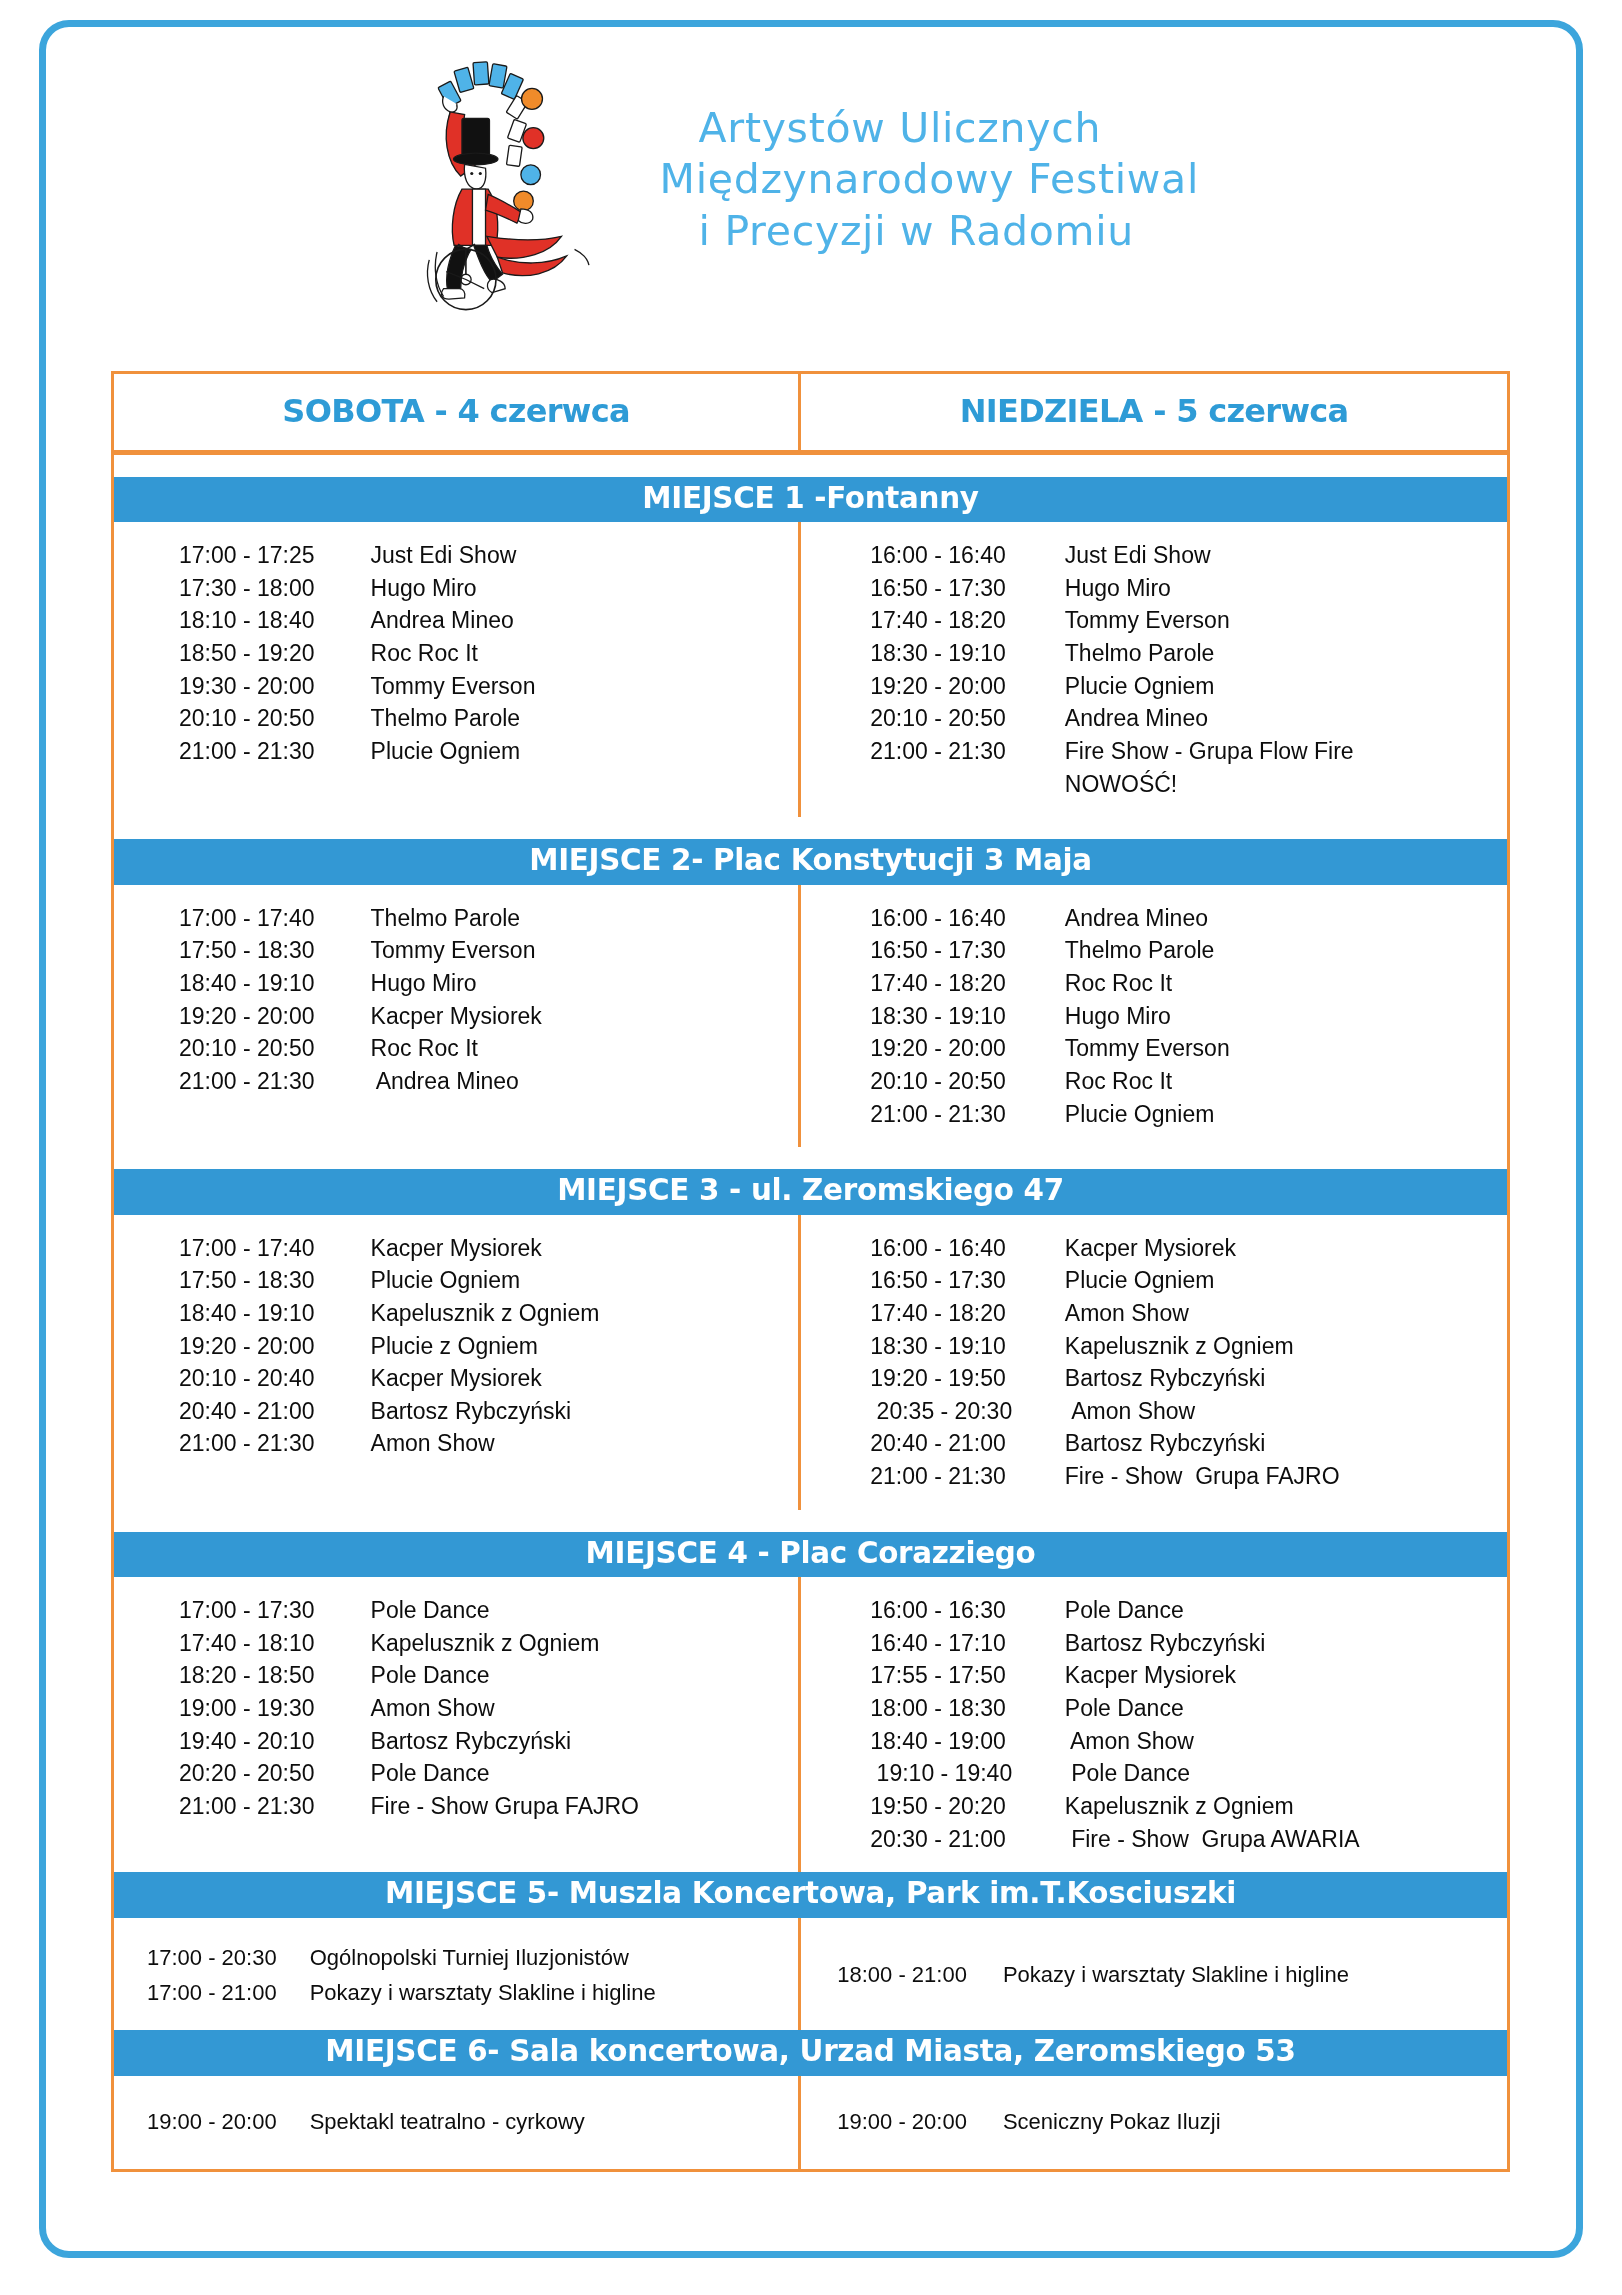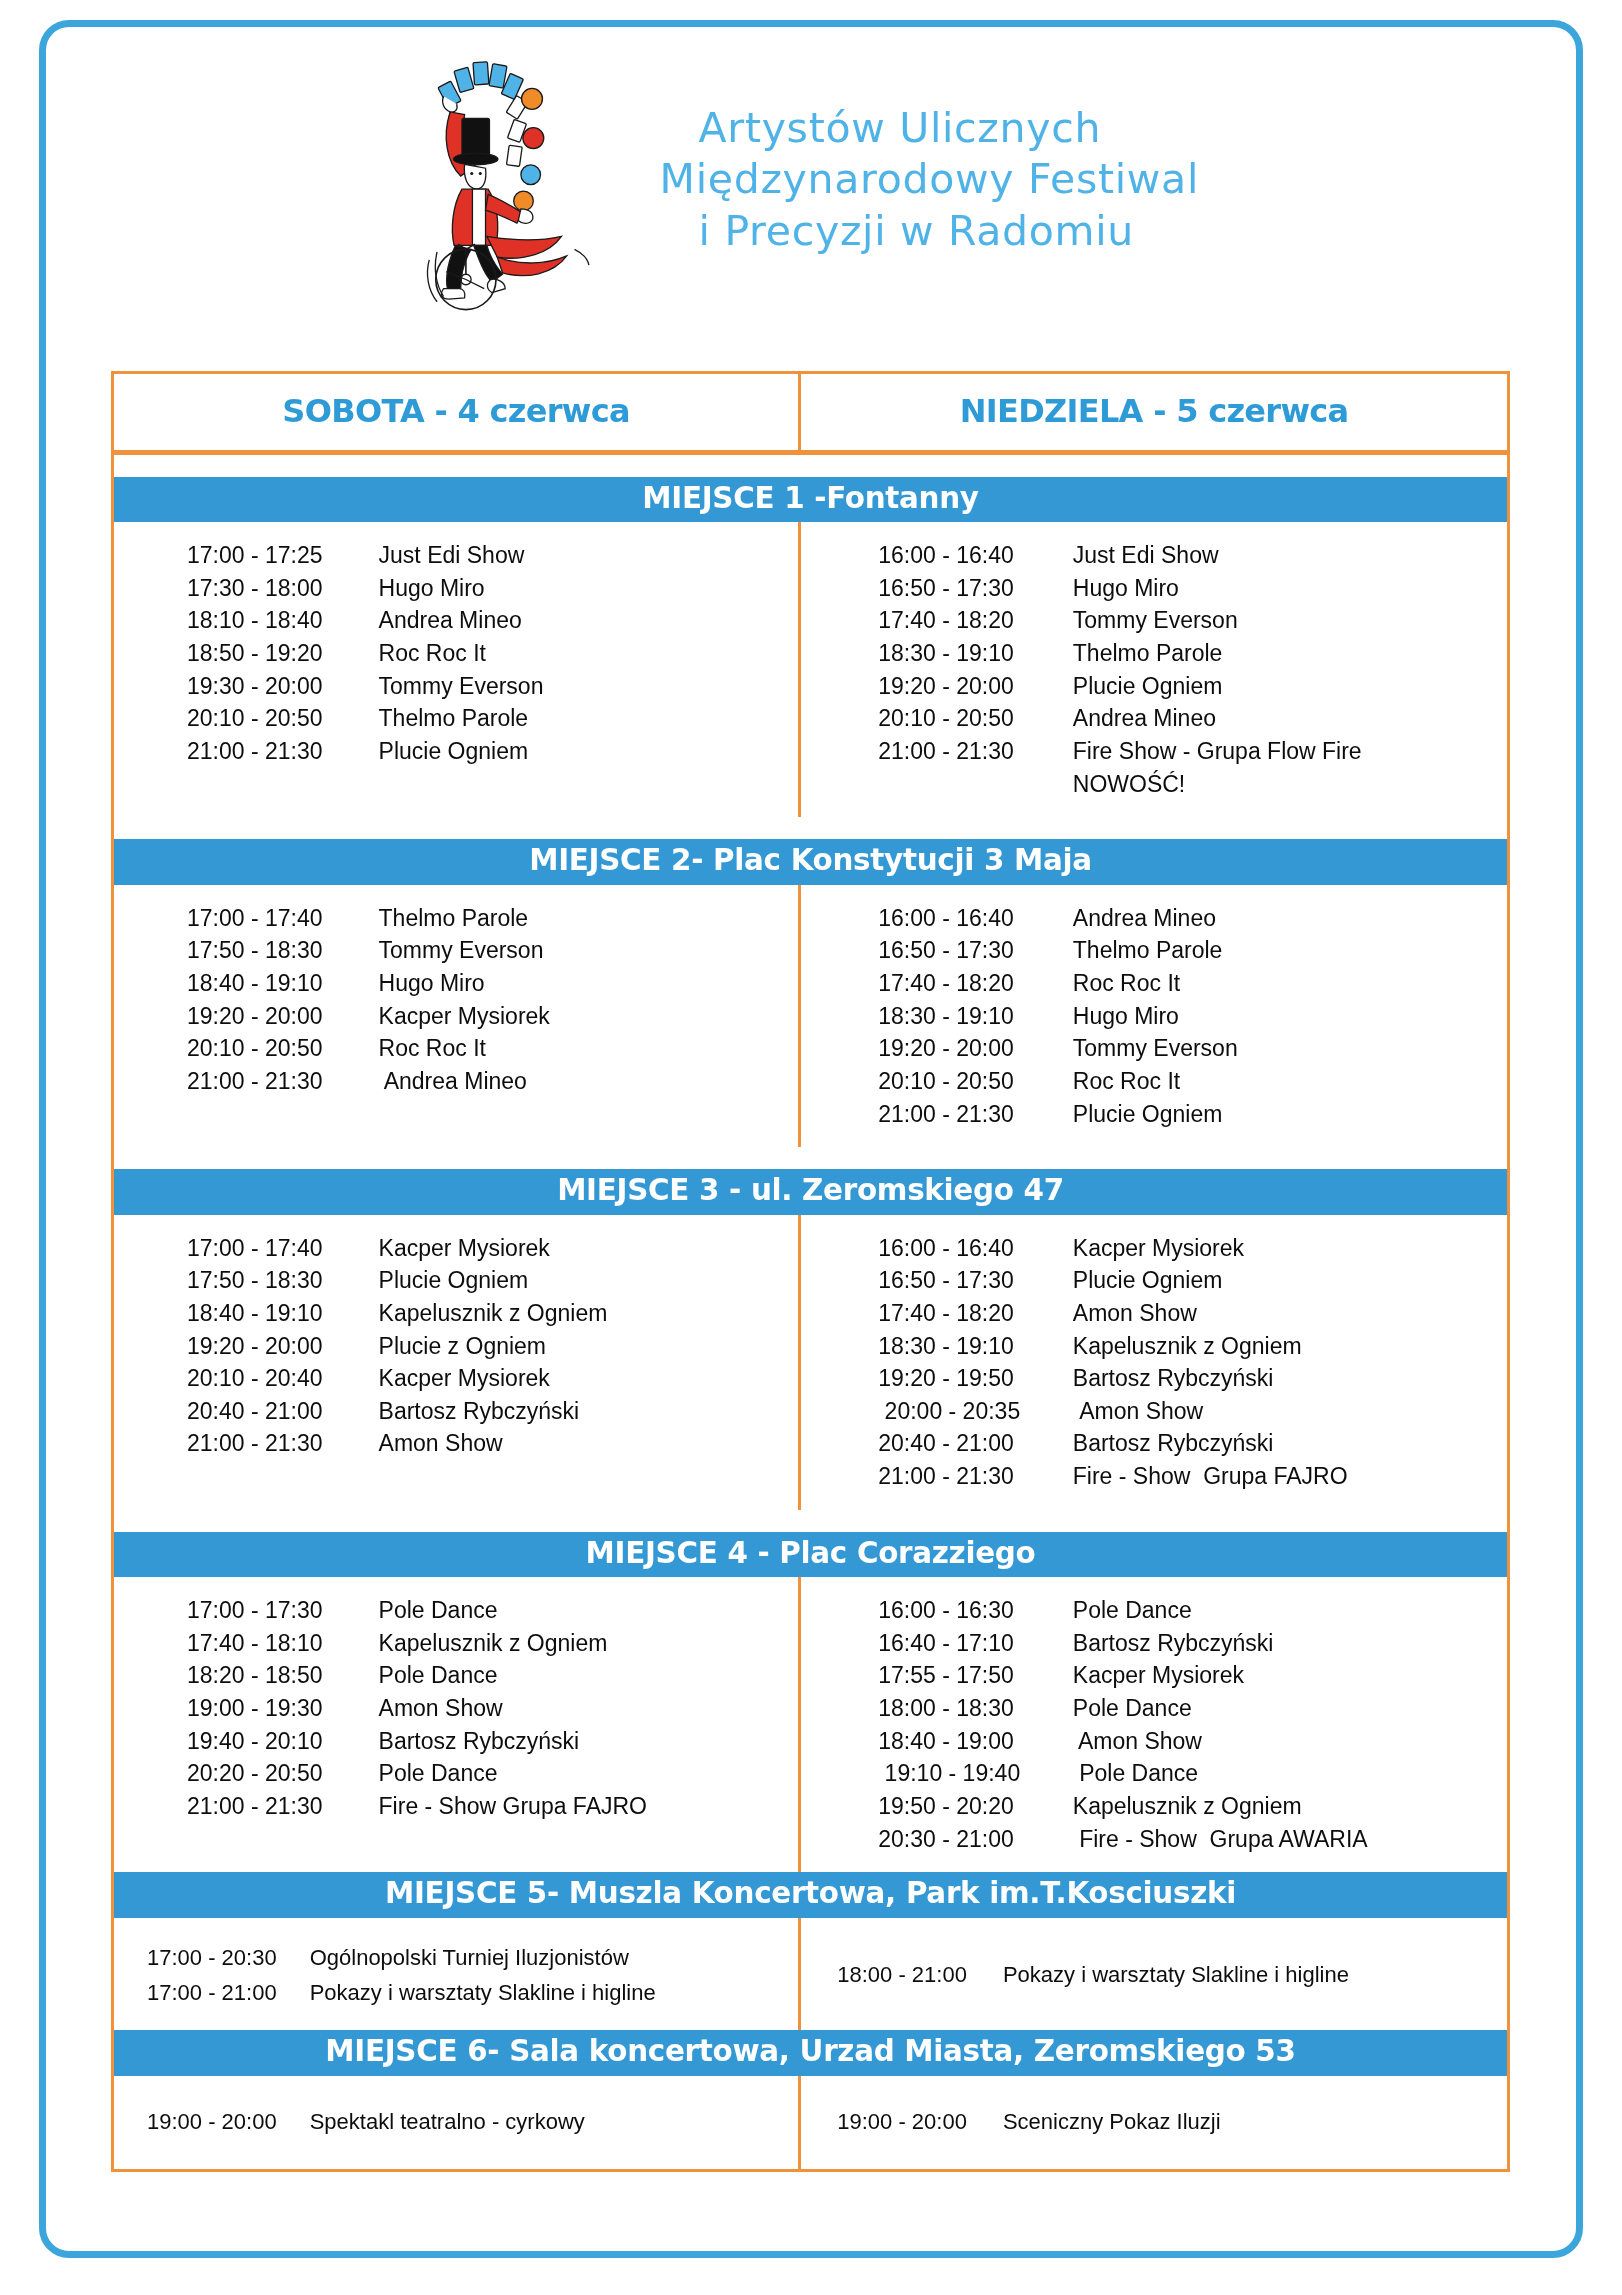--- a/index.html
+++ b/index.html
@@ -104,21 +104,21 @@
   }
 
   .venue-spacer-top { height: 22px; background: #fff; }
 
   .venue-body {
     display: flex;
     align-items: stretch;
   }
   .col {
     box-sizing: border-box;
-    padding: 17px 0 17px 8px;
+    padding: 17px 0 17px 0;
   }
   .col.sat { flex: 0 0 49.12%; }
   .col.sun {
     flex: 1 1 auto;
     border-left: 3.3px solid #F0913C;
   }
 
   .evt {
     display: flex;
     font-family: "Liberation Sans", sans-serif;
@@ -275,21 +275,21 @@
           <div class="evt"><span class="time">20:10 - 20:40</span><span class="name">Kacper Mysiorek</span></div>
           <div class="evt"><span class="time">20:40 - 21:00</span><span class="name">Bartosz Rybczyński</span></div>
           <div class="evt"><span class="time">21:00 - 21:30</span><span class="name">Amon Show</span></div>
         </div>
         <div class="col sun">
           <div class="evt"><span class="time">16:00 - 16:40</span><span class="name">Kacper Mysiorek</span></div>
           <div class="evt"><span class="time">16:50 - 17:30</span><span class="name">Plucie Ogniem</span></div>
           <div class="evt"><span class="time">17:40 - 18:20</span><span class="name">Amon Show</span></div>
           <div class="evt"><span class="time">18:30 - 19:10</span><span class="name">Kapelusznik z Ogniem</span></div>
           <div class="evt"><span class="time">19:20 - 19:50</span><span class="name">Bartosz Rybczyński</span></div>
-          <div class="evt"><span class="time"> 20:00 - 20:35</span><span class="name">Amon Show</span></div>
+          <div class="evt"><span class="time"> 20:35 - 20:30</span><span class="name">Amon Show</span></div>
           <div class="evt"><span class="time">20:40 - 21:00</span><span class="name">Bartosz Rybczyński</span></div>
           <div class="evt"><span class="time">21:00 - 21:30</span><span class="name">Fire - Show  Grupa FAJRO</span></div>
         </div>
       </div>
       <div class="venue-spacer-top"></div>
       <div class="venue-band">MIEJSCE 4 - Plac Corazziego</div>
       <div class="venue-body">
         <div class="col sat">
           <div class="evt"><span class="time">17:00 - 17:30</span><span class="name">Pole Dance</span></div>
           <div class="evt"><span class="time">17:40 - 18:10</span><span class="name">Kapelusznik z Ogniem</span></div>

